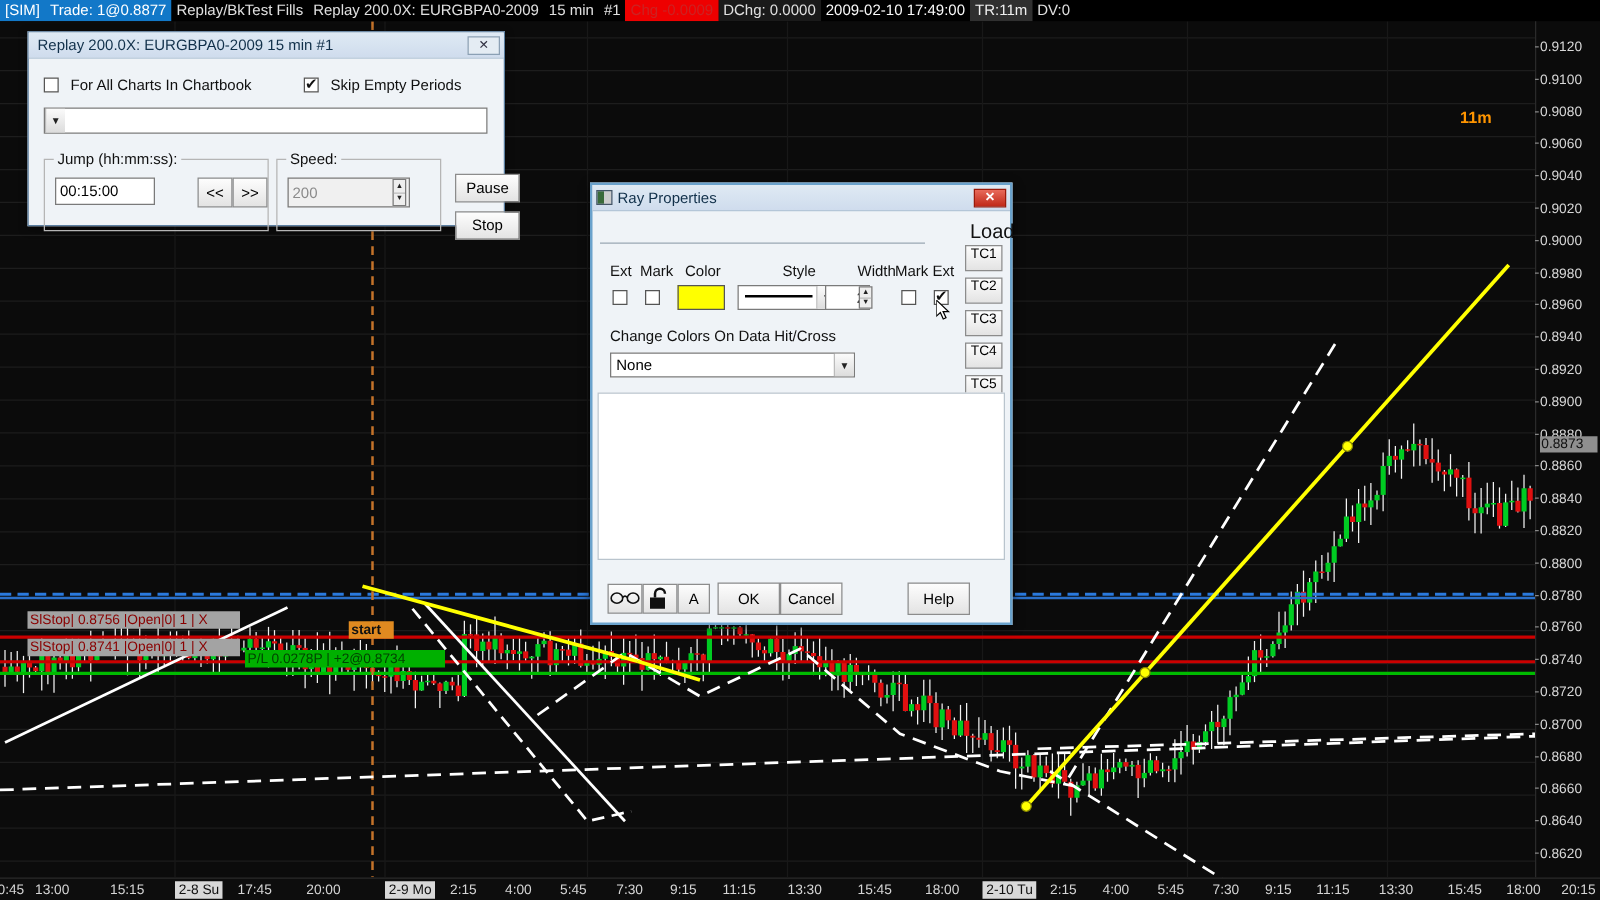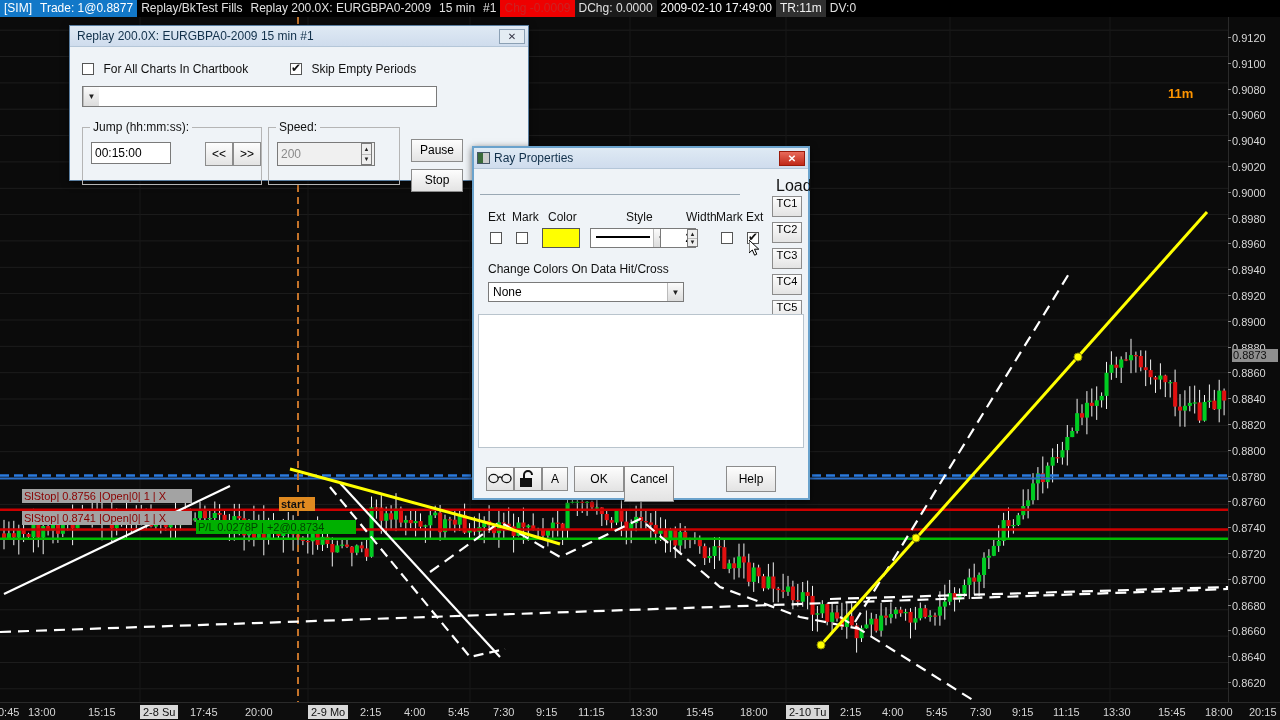--- a/index.html
+++ b/index.html
@@ -129,21 +129,21 @@
   }
   .spin {
     position: absolute; width: 11px; border: 1px solid #7a7a7a; background: #eee;
     display: flex; flex-direction: column;
   }
   .spin div { flex: 1; display: flex; align-items: center; justify-content: center;
               font-size: 6px; color: #222; border-bottom: 1px solid #bbb; }
   .spin div:last-child { border-bottom: none; }
 
   
-  #replay-dlg { left: 22px; top: 25px; width: 460px; height: 156px; margin-left: 47px; }
+  #replay-dlg { left: 22px; top: 25px; width: 382px; height: 156px; }
 
   
   #ray-dlg { left: 472px; top: 146px; width: 338px; height: 354px; background: #eff3f7; border: 2px solid #6aa2cc; }
   .tabstrip {
     position: absolute; left: 6px; top: 25px; height: 22px;
     display: flex; align-items: flex-end;
   }
   .tab {
     border: 1px solid #9aa8b4; border-bottom: none; background: linear-gradient(#f7fafc,#e2e9f0);
     font-size: 12px; padding: 2px 10px 3px 10px; color: #111; cursor: pointer;
@@ -934,18 +934,18 @@
         </svg>
       </div>
       <div class="btn" style="position:absolute;left:40px;top:5px;width:28px;height:24px;">
         <svg width="18" height="20" viewBox="0 0 18 20" style="margin-top:1px;">
           <path d="M5 9 V6 a4 4 0 0 1 8 0" fill="none" stroke="#111" stroke-width="2"></path>
           <rect x="1" y="9" width="12" height="9" fill="#111"></rect>
         </svg>
       </div>
       <div class="btn" style="position:absolute;left:68px;top:5px;width:26px;height:24px;line-height:22px;">A</div>
       <div class="btn" style="position:absolute;left:100px;top:4px;width:50px;height:26px;line-height:24px;">OK</div>
-      <div class="btn" style="position:absolute;left:150px;top:4px;width:50px;height:36px;line-height:24px;">Cancel</div>
+      <div class="btn" style="position:absolute;left:150px;top:4px;width:50px;height:26px;line-height:24px;">Cancel</div>
       <div class="btn" style="position:absolute;left:252px;top:4px;width:50px;height:26px;line-height:24px;">Help</div>
     </div>
   </div>
 
 </div>
 
 </body></html>

